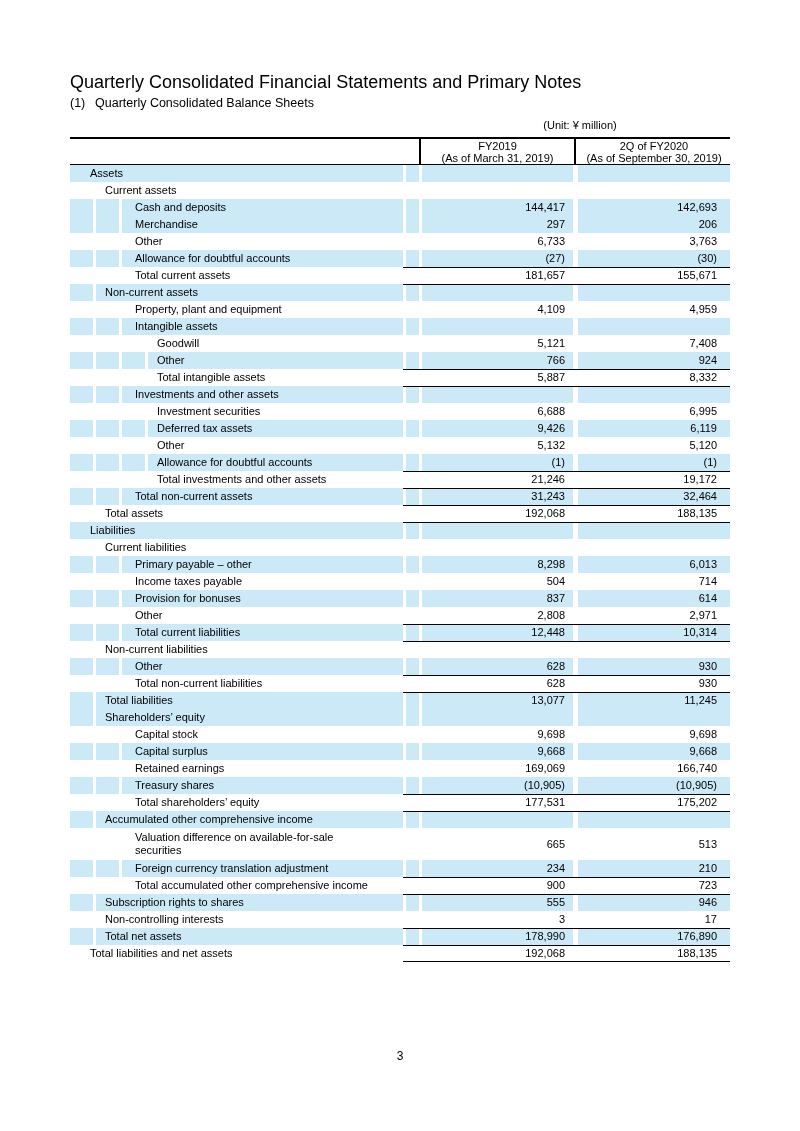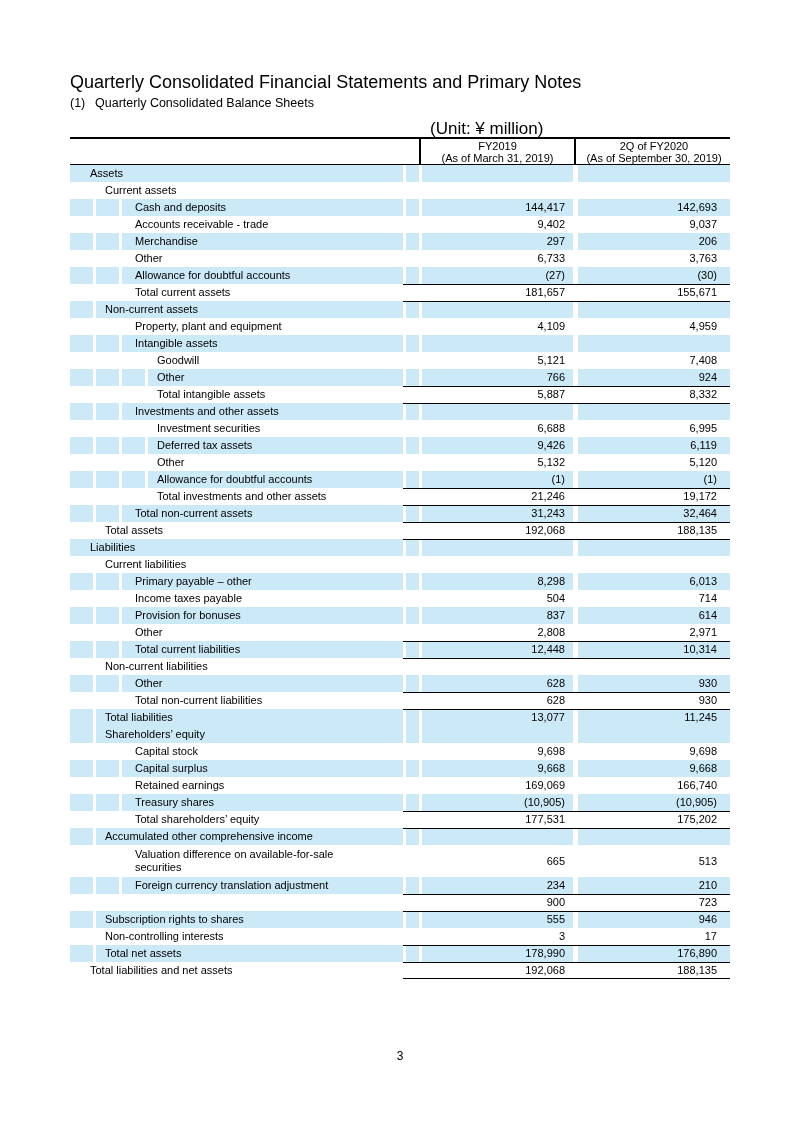--- a/index.html
+++ b/index.html
@@ -8,21 +8,21 @@
   body {
     width:800px; height:1131px; position:relative;
     font-family:"Liberation Sans", sans-serif; color:var(--ink);
     overflow:hidden;
   }
   .abs { position:absolute; }
 
   #doc-title { left:70px; top:72px; font-size:18px; }
   #doc-subtitle { left:70px; top:96px; font-size:12.5px; }
   #doc-subtitle .idx { display:inline-block; width:25px; }
-  #unit-note { left:430px; top:119px; width:300px; text-align:left; font-size:17px; }
+  #unit-note { left:430px; top:119px; width:300px; text-align:center; font-size:11px; }
 
   #bs-table { left:70px; top:137px; width:660px; }
 
   .thead {
     position:relative; height:28px;
     border-top:2px solid var(--ink);
     border-bottom:1.5px solid var(--ink);
   }
   .hcol { position:absolute; top:1px; font-size:11px; line-height:12px; text-align:center; }
   .hcol1 { left:352px; width:151px; }
@@ -88,25 +88,20 @@
       <div class="row shaded">
         <div class="stripe" style="left: 333px; width: 3px;"></div>
         <div class="stripe" style="left: 349px; width: 3px;"></div>
         <div class="stripe" style="left: 503px; width: 5px;"></div>
         <div class="stripe" style="left: 23px; width: 3px;"></div>
         <div class="stripe" style="left: 49px; width: 3px;"></div>
         <div class="lab lv3">Cash and deposits</div>
         <div class="val v1">144,417</div>
         <div class="val v2">142,693</div>
       </div>
-      <div class="row">
-        <div class="lab lv3">Accounts receivable - trade</div>
-        <div class="val v1">9,402</div>
-        <div class="val v2">9,037</div>
-      </div>
       <div class="row shaded">
         <div class="stripe" style="left: 333px; width: 3px;"></div>
         <div class="stripe" style="left: 349px; width: 3px;"></div>
         <div class="stripe" style="left: 503px; width: 5px;"></div>
         <div class="stripe" style="left: 23px; width: 3px;"></div>
         <div class="stripe" style="left: 49px; width: 3px;"></div>
         <div class="lab lv3">Merchandise</div>
         <div class="val v1">297</div>
         <div class="val v2">206</div>
       </div>
@@ -396,20 +391,21 @@
         <div class="stripe" style="left: 349px; width: 3px;"></div>
         <div class="stripe" style="left: 503px; width: 5px;"></div>
         <div class="stripe" style="left: 23px; width: 3px;"></div>
         <div class="stripe" style="left: 49px; width: 3px;"></div>
         <div class="lab lv3">Foreign currency translation adjustment</div>
         <div class="val v1">234</div>
         <div class="val v2">210</div>
       </div>
       <div class="row">
         <div class="rule"></div>
+        <div class="lab lv3">Total accumulated other comprehensive income</div>
         <div class="val v1">900</div>
         <div class="val v2">723</div>
       </div>
       <div class="row shaded">
         <div class="stripe" style="left: 333px; width: 3px;"></div>
         <div class="stripe" style="left: 349px; width: 3px;"></div>
         <div class="stripe" style="left: 503px; width: 5px;"></div>
         <div class="stripe" style="left: 23px; width: 3px;"></div>
         <div class="rule"></div>
         <div class="lab lv2">Subscription rights to shares</div>

